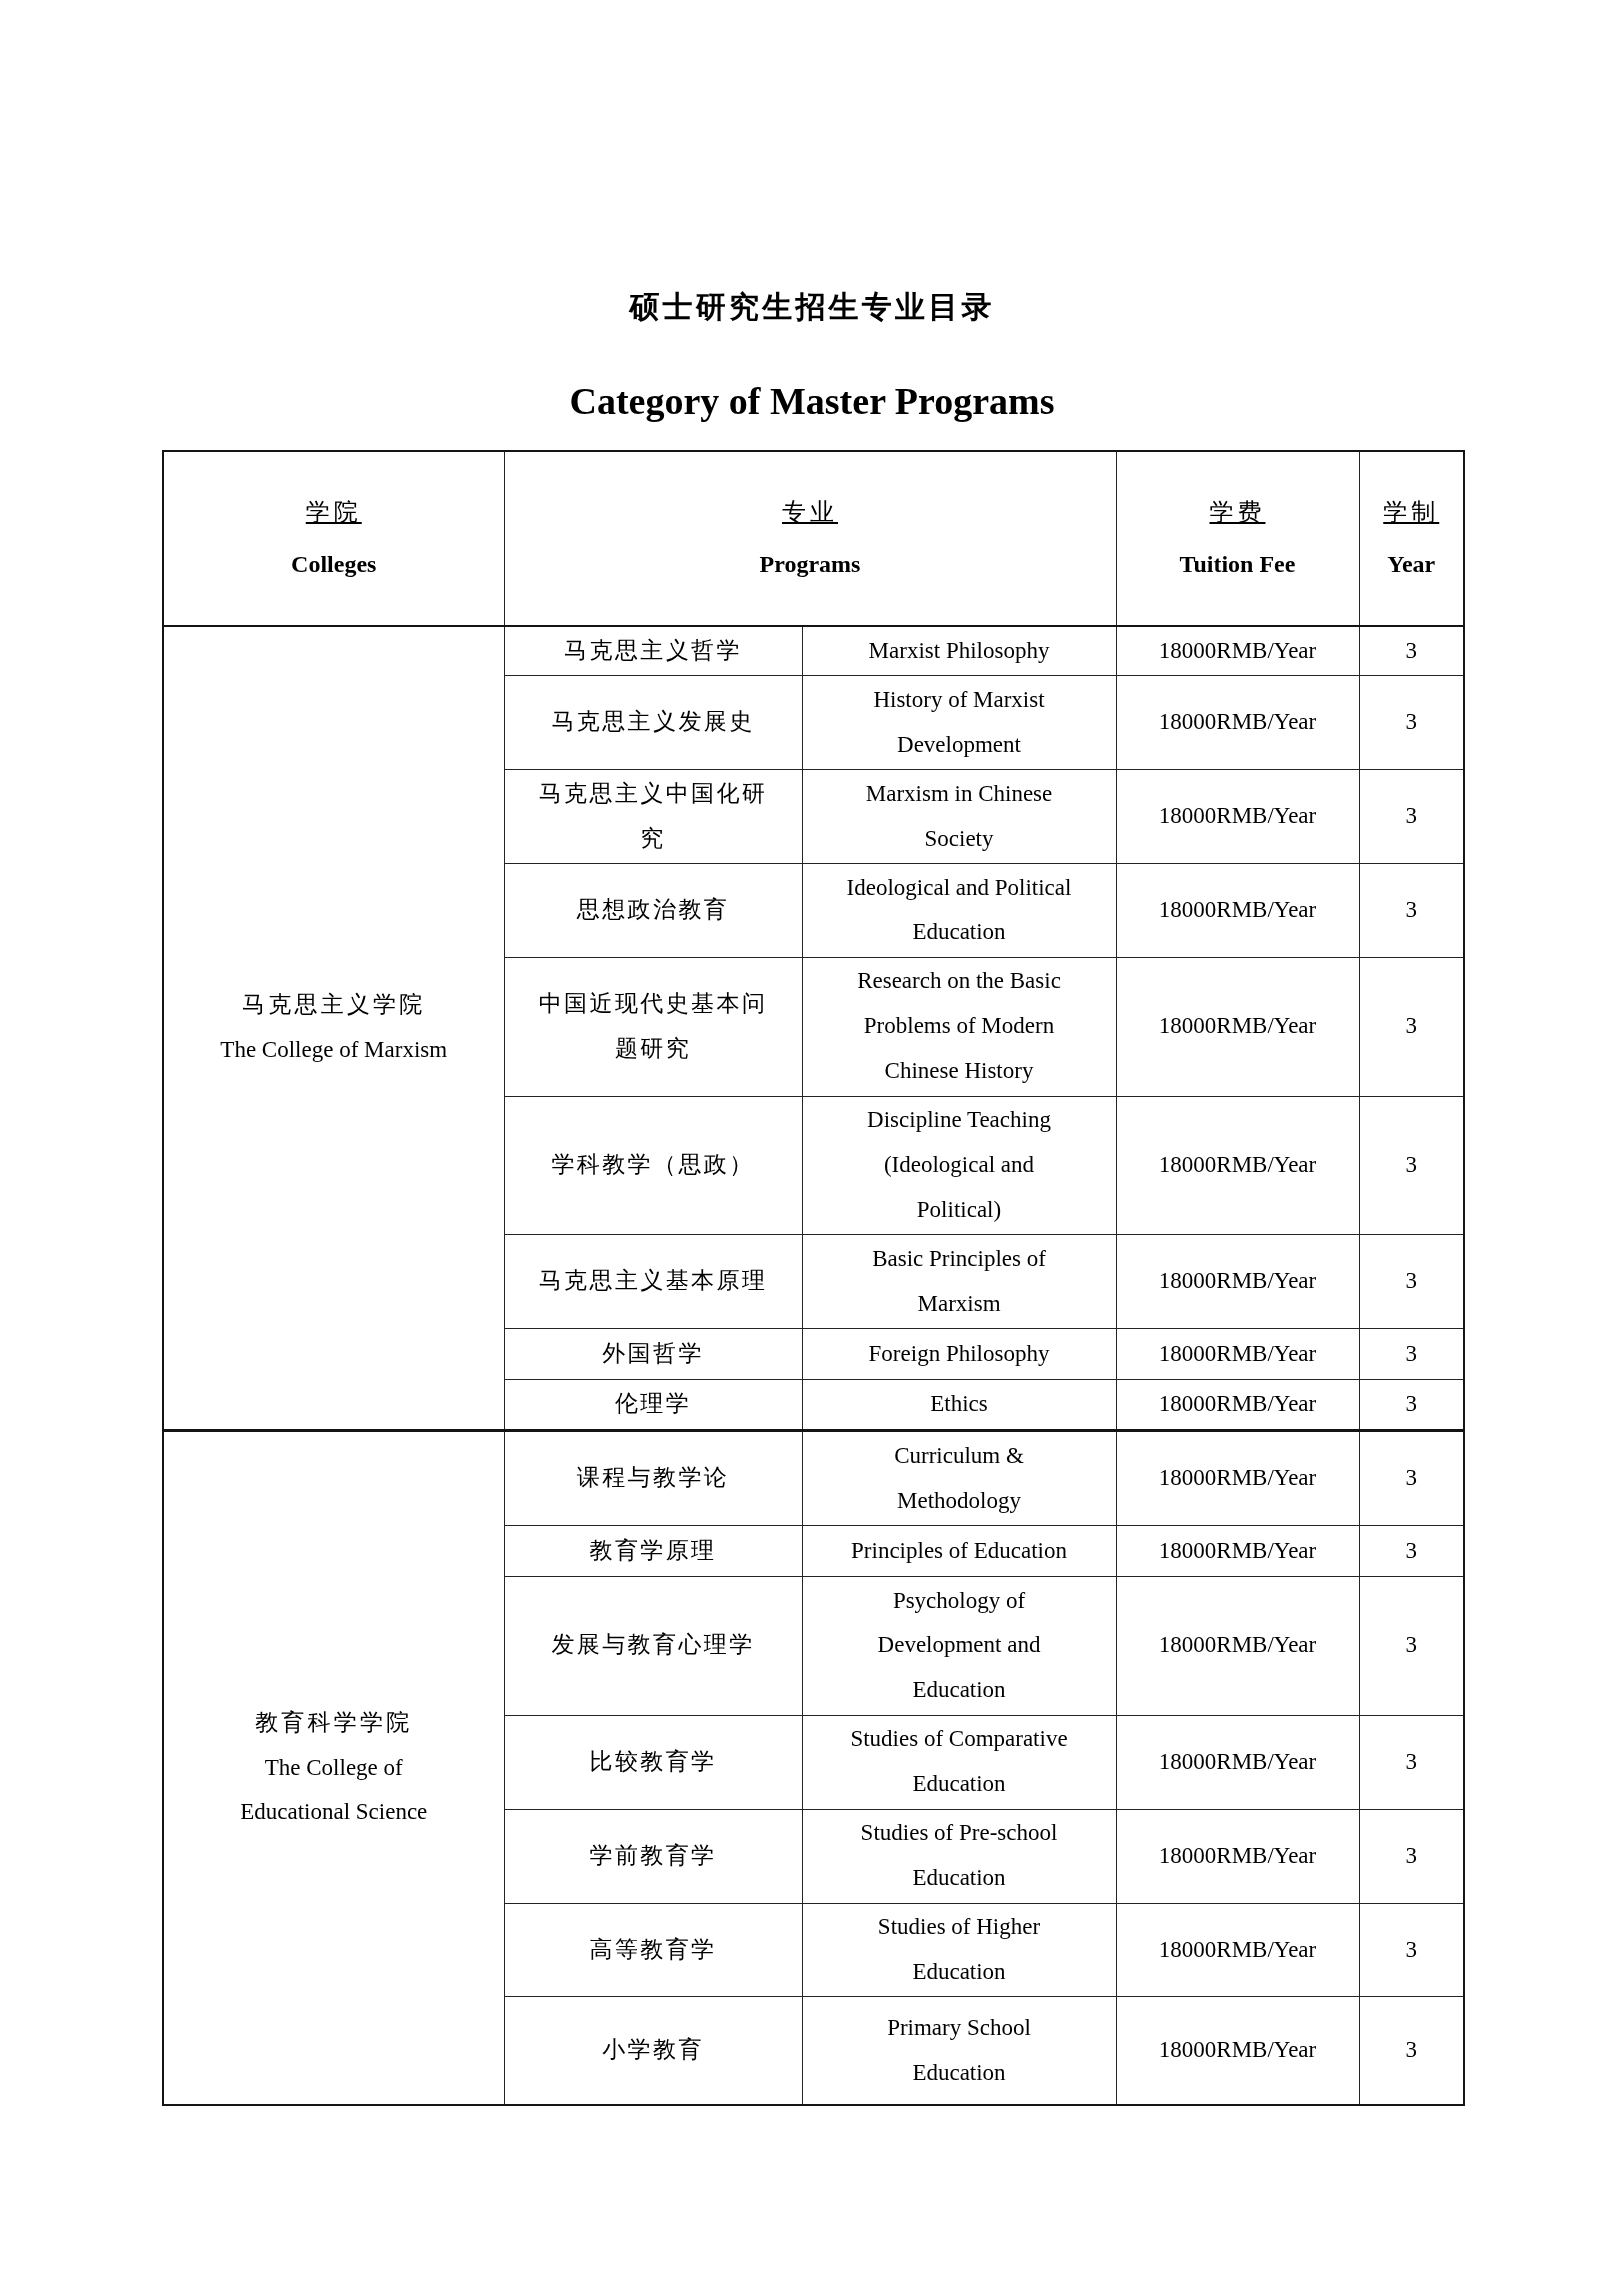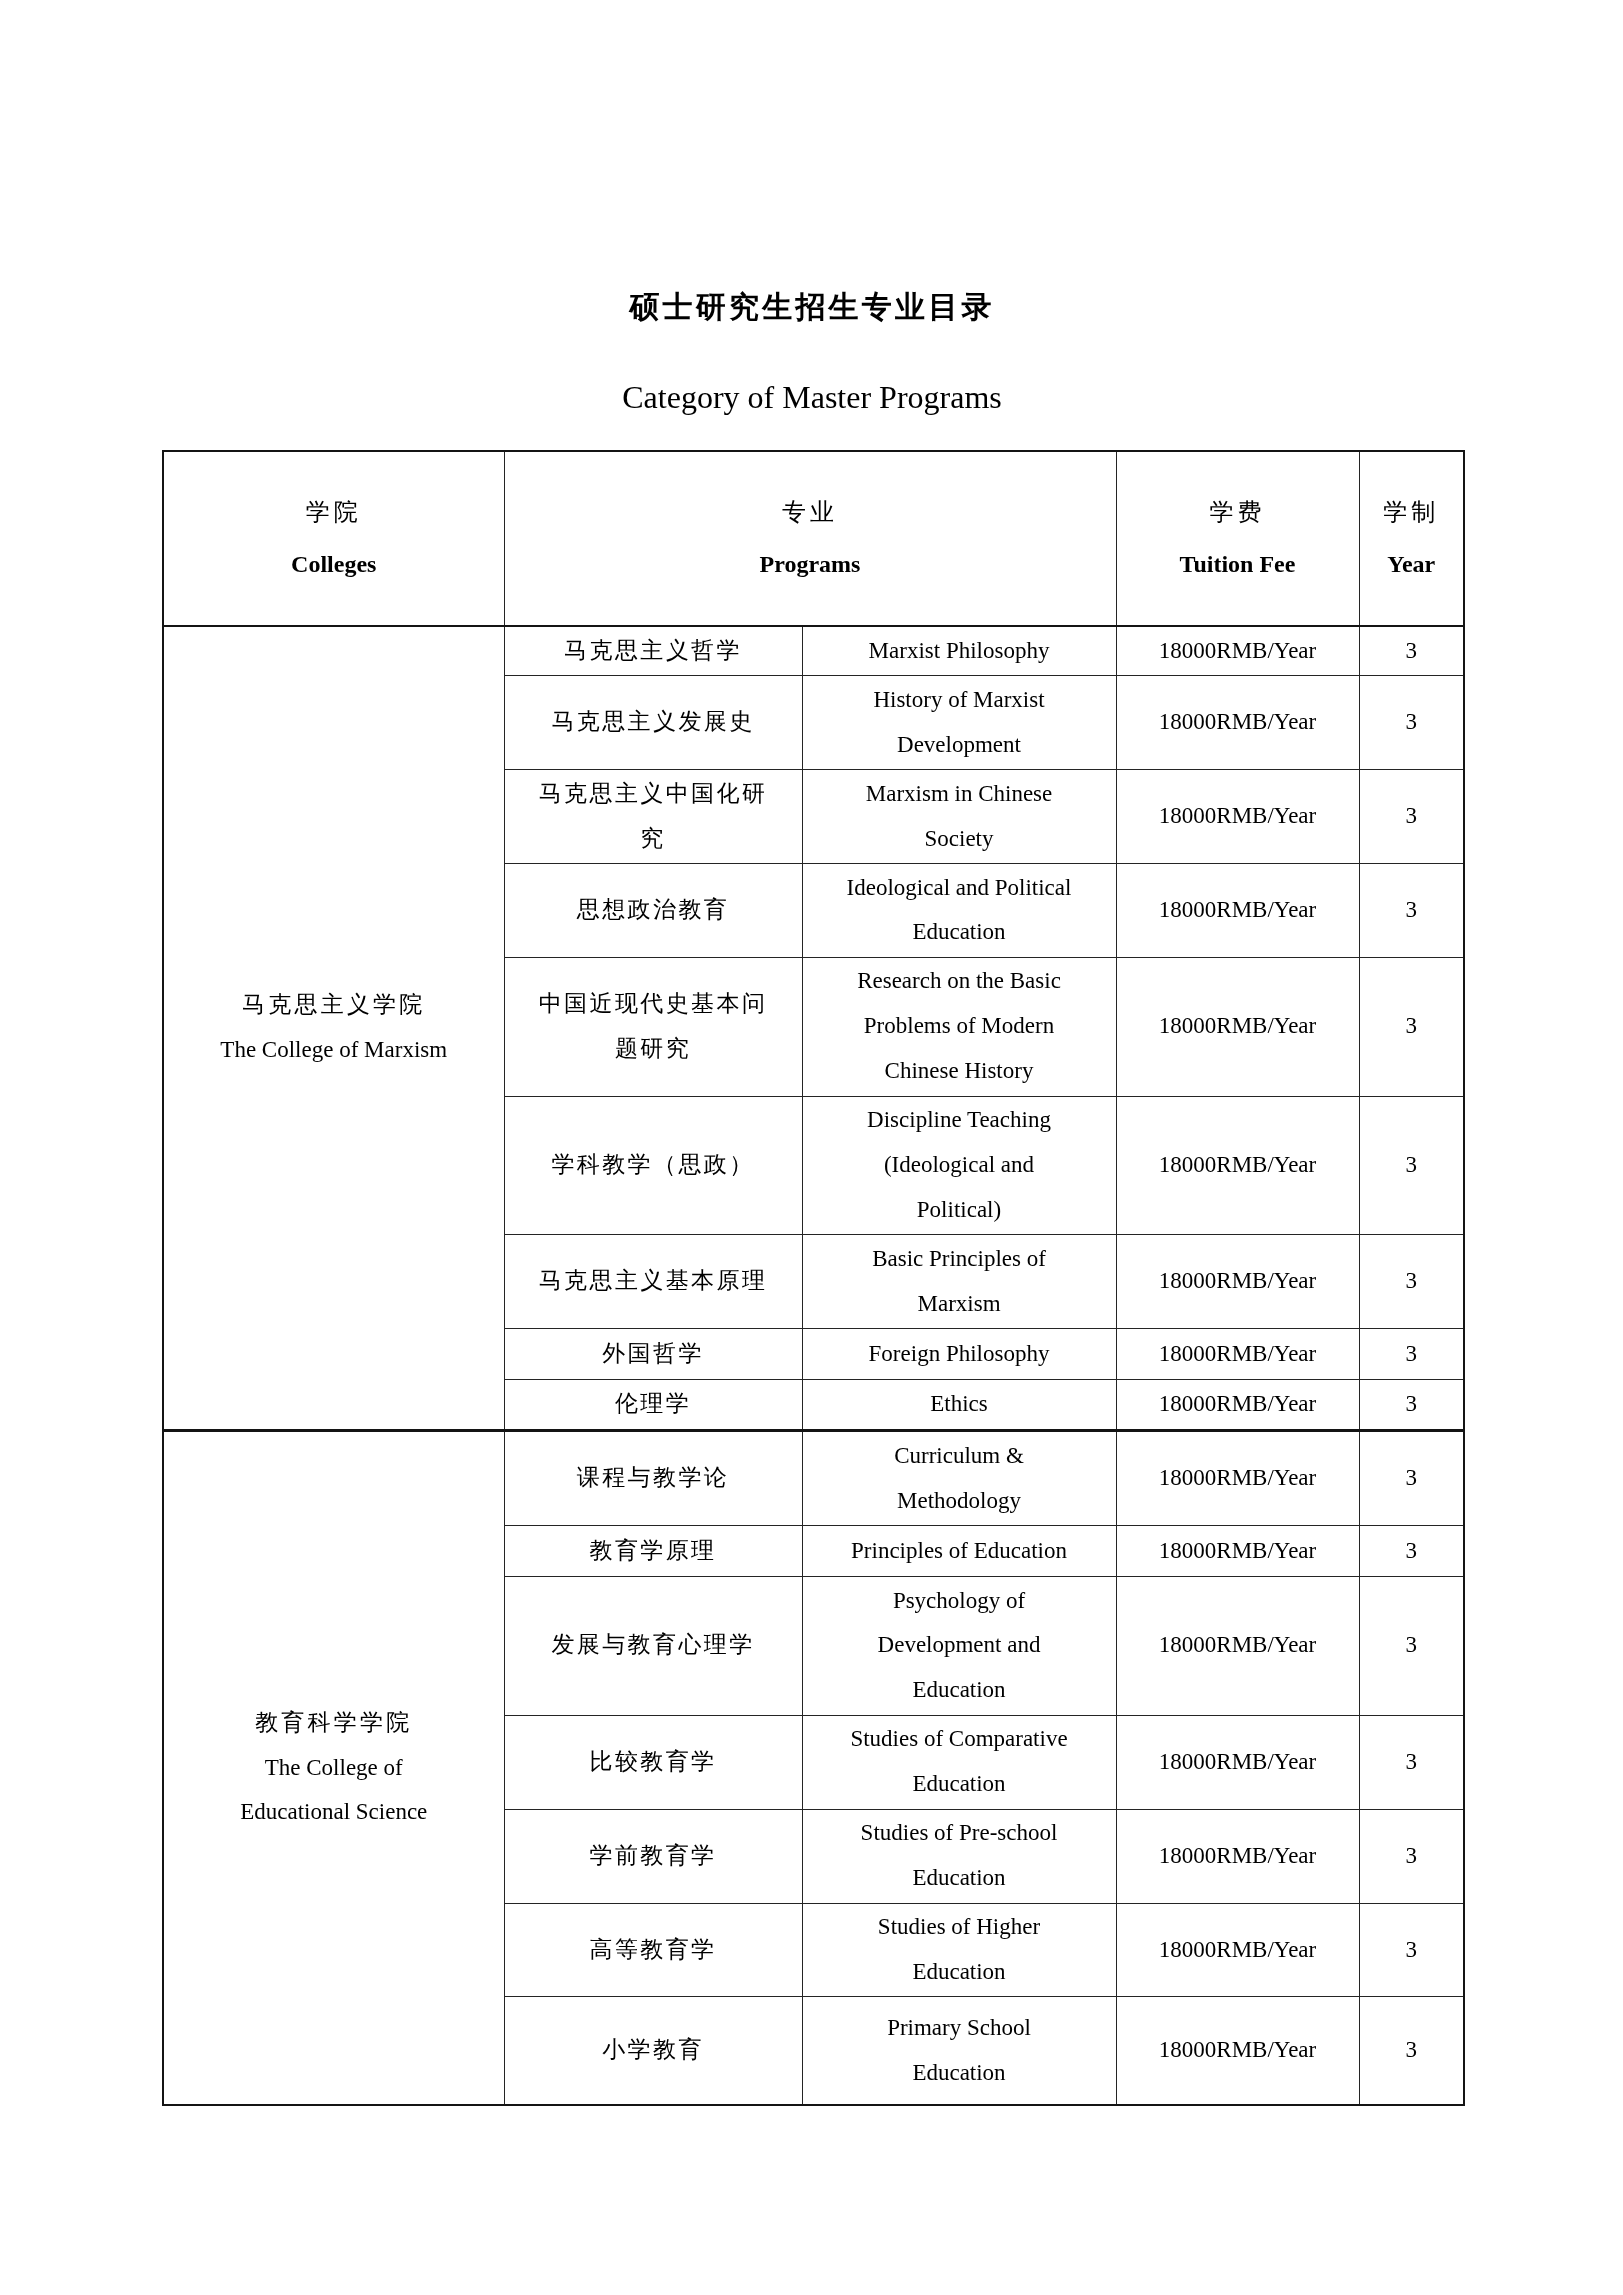--- a/index.html
+++ b/index.html
@@ -26,22 +26,22 @@
     letter-spacing: 3.2px;
     line-height: 1.3;
   }
   .title-en {
     position: absolute;
     left: 162px;
     width: 1300px;
     top: 377px;
     text-align: center;
     font-family: "Liberation Serif", "DejaVu Serif", serif;
-    font-weight: normal;
-    font-size: 32px;
+    font-weight: bold;
+    font-size: 38px;
     line-height: 1.3;
   }
   table.programs-table {
     position: absolute;
     left: 162px;
     top: 450px;
     width: 1300px;
     border-collapse: collapse;
     table-layout: fixed;
     border: 2.4px solid #141414;
@@ -57,21 +57,21 @@
     overflow: hidden;
   }
   .programs-table thead th {
     border-bottom: 2.4px solid #141414;
     height: 170px;
     font-size: 24px;
     line-height: 2.15;
   }
   .programs-table tr.group-sep td { border-top: 3.2px solid #141414; }
   .zh { letter-spacing: 2.4px; }
-  .hdr-zh { letter-spacing: 4px; font-weight: normal; }
+  .hdr-zh { letter-spacing: 4px; font-weight: normal; text-decoration: underline; }
   .hdr-en { font-weight: bold; }
   .pre { white-space: pre-line; }
   .college-cell .zh { letter-spacing: 3.2px; }
 </style>
 </head>
 <body>
 
 <div class="page">
   <div class="title-zh">硕士研究生招生专业目录</div>
   <div class="title-en">Category of Master Programs</div>

